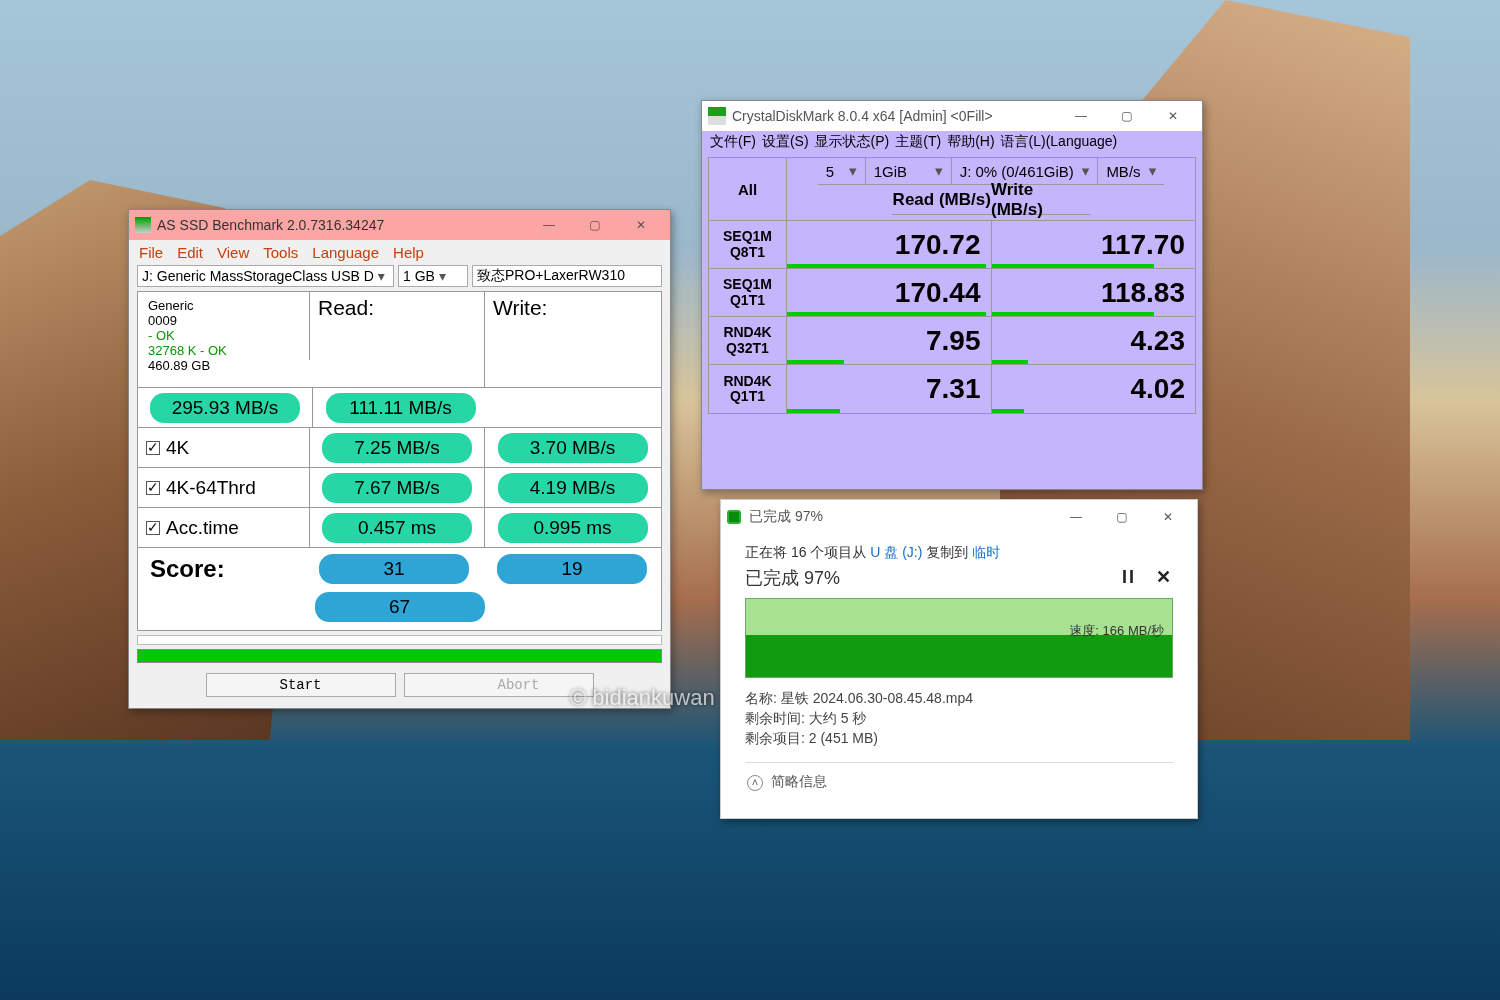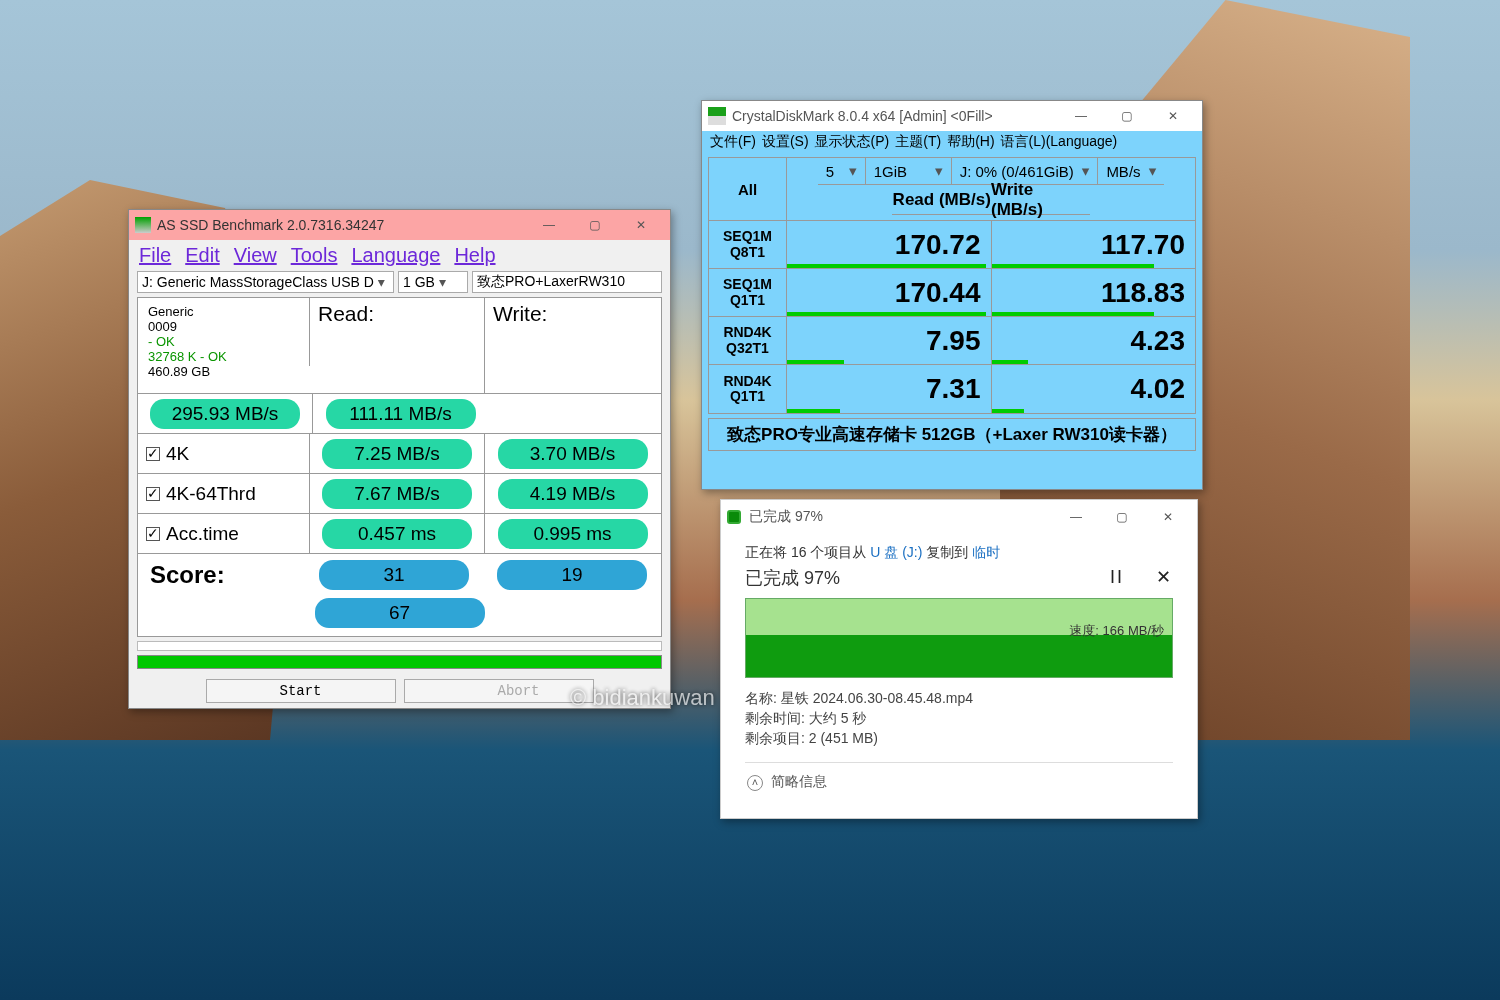--- a/index.html
+++ b/index.html
@@ -1,25 +1,25 @@
 <!DOCTYPE html>
 <html><head>
 <meta charset="utf-8">
 <style>
 *{box-sizing:border-box;margin:0;padding:0;font-family:"Segoe UI","Microsoft YaHei",Arial,sans-serif;}
 body{width:1500px;height:1000px;overflow:hidden;position:relative;
 background:linear-gradient(to bottom,#a5c5d8 0%,#9bb8cb 25%,#d8c49a 40%,#a66e4e 60%,#1a5578 75%,#0b3a5c 100%);}
 .rock{position:absolute;}
 #r1{left:0;top:180px;width:300px;height:560px;background:linear-gradient(160deg,#c49a70 0%,#8a5c3a 50%,#5a3622 100%);clip-path:polygon(0 100%,0 10%,30% 0%,75% 5%,100% 40%,90% 100%);}
 #r2{right:90px;top:0;width:410px;height:740px;background:linear-gradient(200deg,#d8b28a 0%,#9a6a48 55%,#6a4026 100%);clip-path:polygon(0 100%,0 55%,25% 20%,55% 0,100% 5%,100% 100%);}
-.win{position:absolute;background:#7dd3fc;border:1px solid #888;box-shadow:2px 3px 8px rgba(0,0,0,.35);}
+.win{position:absolute;background:#c4b5fd;border:1px solid #888;box-shadow:2px 3px 8px rgba(0,0,0,.35);}
 .titlebar{height:30px;display:flex;align-items:center;padding:0 6px;font-size:14px;color:#333;}
 .winctrls{margin-left:auto;display:flex;}
 .winctrls span{width:46px;height:30px;display:flex;align-items:center;justify-content:center;font-size:12px;color:#555;}
-.menu{display:flex;gap:14px;padding:4px 10px;font-size:20px;color:#6d28d9;text-decoration:underline;}
+.menu{display:flex;gap:14px;padding:4px 10px;font-size:15px;color:#c2410c;}
 .menu span{cursor:default;}
 
 #asssd{left:128px;top:209px;width:543px;height:500px;background:#f0f0f0;}
 #asssd .titlebar{background:#fca5a5;}
 #asssd .icon{width:16px;height:16px;background:linear-gradient(#00a000,#ccc);margin-right:6px;}
 .assd-selects{display:flex;gap:4px;padding:0 8px 4px;font-family:"Courier New",monospace;font-size:14px;}
 .assd-selects .sel{border:1px solid #aaa;background:#fff;padding:1px 4px;display:flex;align-items:center;height:22px;}
 .assd-selects .sel.dd::after{content:"▾";margin-left:4px;color:#555;}
 #asssd .content{margin:0 8px;border:1px solid #999;background:#fff;}
 .assd-row{display:flex;border-bottom:1px solid #999;height:40px;}
@@ -71,21 +71,21 @@
 .cdm-footer{margin:4px 6px 6px;border:1px solid #999;padding:4px;text-align:center;font-size:17px;font-weight:600;}
 
 #fcopy{left:720px;top:499px;width:478px;height:320px;background:#fff;border:1px solid #ccc;}
 #fcopy .titlebar{height:34px;color:#555;font-size:14px;}
 #fcopy .dot{width:14px;height:14px;border-radius:3px;background:#0a8a0a;border:2px solid #3a3;margin-right:8px;}
 .fc-body{padding:10px 24px 8px;font-size:14px;color:#333;}
 .fc-line1{margin-bottom:4px;}
 .fc-line1 .u{color:#1a6fc2;}
 .fc-pct{font-size:18px;margin-bottom:8px;}
 .fc-ctrls{float:right;font-size:18px;color:#222;letter-spacing:2px;}
-.fc-ctrls span{margin-left:32px;font-weight:400;}
+.fc-ctrls span{margin-left:20px;font-weight:700;}
 .fc-graph{height:80px;border:1px solid #6a6;position:relative;margin:8px 0 12px;background:linear-gradient(to bottom,#a6e28f 0 46%,#0f9c0f 46% 100%);}
 .fc-speed{position:absolute;right:8px;top:30%;font-size:13px;color:#333;background:transparent;}
 .fc-det div{font-size:14px;color:#444;margin:2px 0;}
 .fc-foot{border-top:1px solid #ddd;margin-top:14px;padding:10px 2px 4px;font-size:14px;color:#555;}
 .fc-foot .chev{display:inline-block;width:16px;height:16px;border:1.4px solid #888;border-radius:50%;text-align:center;line-height:13px;margin-right:8px;font-size:11px;}
 .watermark{position:absolute;left:570px;top:685px;color:#eee;font-size:22px;opacity:.7;text-shadow:0 0 4px #000;}
 </style>
 </head>
 <body>
 <div class="rock" id="r1"></div>
@@ -249,21 +249,20 @@
       </div>
       <div class="cdm-row">
         <div class="lab">
           <span>RND4K</span>
           <span>Q1T1</span>
         </div>
         <div class="cdm-cell"><div class="bar" style="width:26%"></div>7.31</div>
         <div class="cdm-cell"><div class="bar" style="width:16%"></div>4.02</div>
       </div>
     </div>
-  <div class="cdm-footer">致态PRO专业高速存储卡 512GB（+Laxer RW310读卡器）</div>
 </div>
 
 <div id="fcopy" class="win">
   <div class="titlebar">
     <div class="dot"></div>
     <span>已完成 97%</span>
     <div class="winctrls">
       <span>—</span>
       <span>▢</span>
       <span>✕</span>

